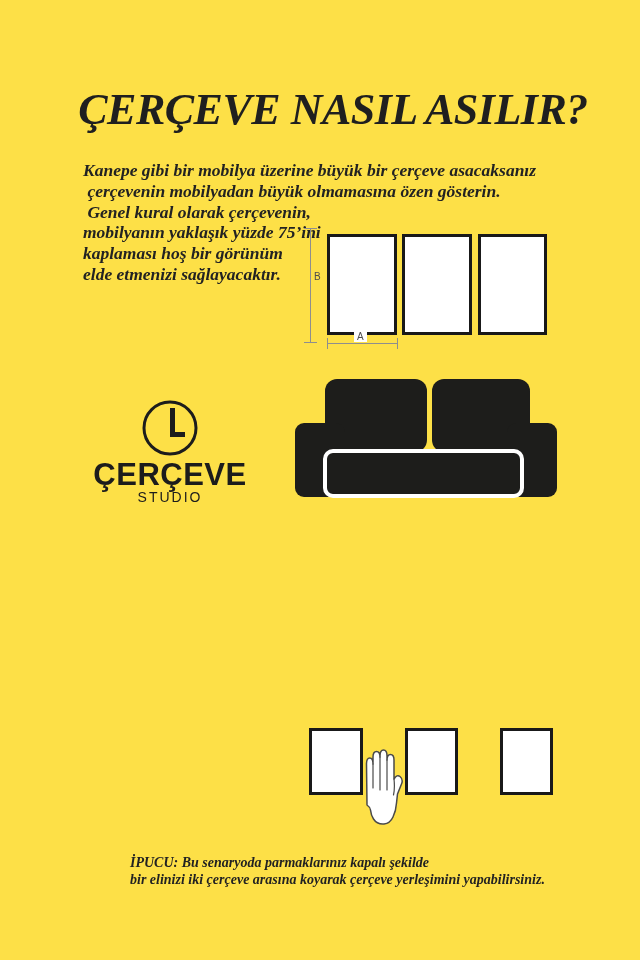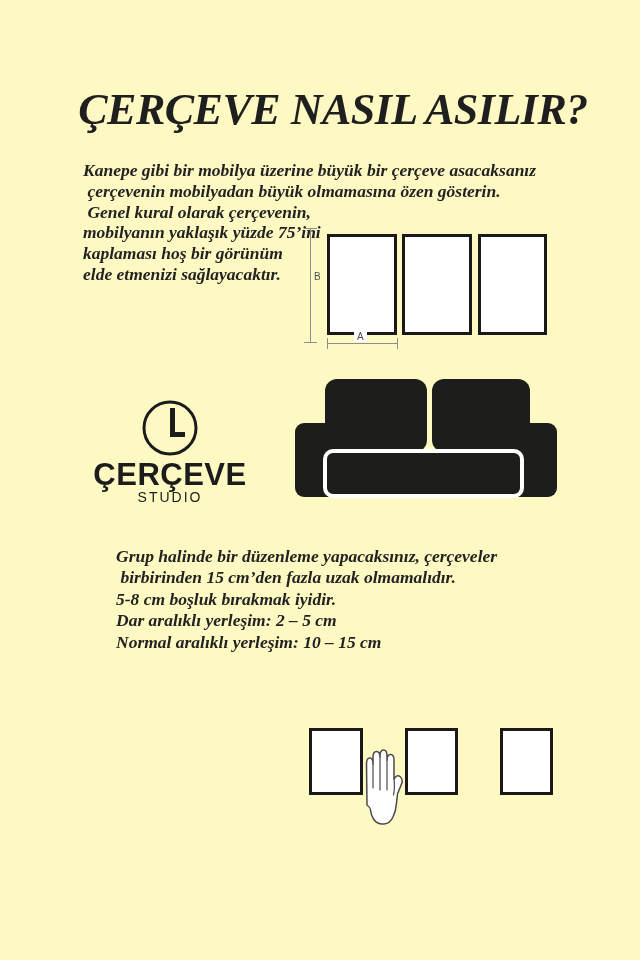--- a/index.html
+++ b/index.html
@@ -1,17 +1,17 @@
 <!DOCTYPE html>
 <html><head>
 <meta charset="utf-8">
 <style>
   html,body{margin:0;padding:0;background:#e9e9e9;}
   .page{
-    position:relative;width:640px;height:960px;background:#fef9c3;
+    position:relative;width:640px;height:960px;background:#fde047;
     overflow:hidden;margin:0 auto;
     font-family:"Liberation Serif", serif;color:#1f1f1f;
   }
   
   .title{
     position:absolute;top:86px;left:0;width:640px;margin:0;
     box-sizing:border-box;padding-left:26px;
     font-size:44px;line-height:48px;font-weight:700;font-style:italic;
     letter-spacing:-0.5px;text-align:center;white-space:nowrap;
   }
@@ -98,30 +98,27 @@
   </div>
 
   <svg class="sofa" width="270" height="122" viewBox="0 0 270 122">
     <rect x="32" y="2" width="102" height="73" rx="12" fill="#1d1d1b"></rect>
     <rect x="139" y="2" width="98" height="73" rx="12" fill="#1d1d1b"></rect>
     <rect x="2" y="46" width="50" height="74" rx="9" fill="#1d1d1b"></rect>
     <rect x="214" y="46" width="50" height="74" rx="9" fill="#1d1d1b"></rect>
     <rect x="32" y="74" width="197" height="45" rx="8" fill="#1d1d1b" stroke="#ffffff" stroke-width="4"></rect>
   </svg>
 
-  <div class="para spacing">Grup halinde bir düzenleme yapacaksınız, çerçeveler
- birbirinden 15 cm’den fazla uzak olmamalıdır.
-5-8 cm boşluk bırakmak iyidir.
-Dar aralıklı yerleşim: 2 – 5 cm
-Normal aralıklı yerleşim: 10 – 15 cm</div>
 
   <div class="hand-diagram">
     <div class="frame g1"></div>
     <div class="frame g2"></div>
     <div class="frame g3"></div>
     <svg class="hand" width="44" height="78" viewBox="0 0 44 78">
       <path d="M6,57 L5.5,16 Q5.5,10 8.75,10 Q12,10 12,16 L12,9 Q12,3.5 15.5,3.5 Q19,3.5 19,9 L19,8 Q19,2 22.5,2 Q26,2 26,8 L26,12 Q26,6.5 29.5,6.5 Q33,6.5 33,12 L33,31 Q36,26 39,28.5 Q42.5,31.5 40.5,36 L36.5,46 L35.5,55 Q35,63 32,69 Q29,75.5 23,76 Q16,76.5 12.5,71 Q10,67 9.5,62 Q9,59 6,57 Z" fill="#ffffff" stroke="#4a4a4a" stroke-width="1.5" stroke-linejoin="round"></path>
       <path d="M12,16 L12,40 M19,9 L19,42 M26,12 L26,42 M33,31 Q34,40 32.5,47" fill="none" stroke="#4a4a4a" stroke-width="1.2" stroke-linecap="round"></path>
     </svg>
   </div>
 
+  <div class="para tip">İPUCU: Bu senaryoda parmaklarınız kapalı şekilde
+bir elinizi iki çerçeve arasına koyarak çerçeve yerleşimini yapabilirsiniz.</div>
 
 </div>
 
 </body></html>

